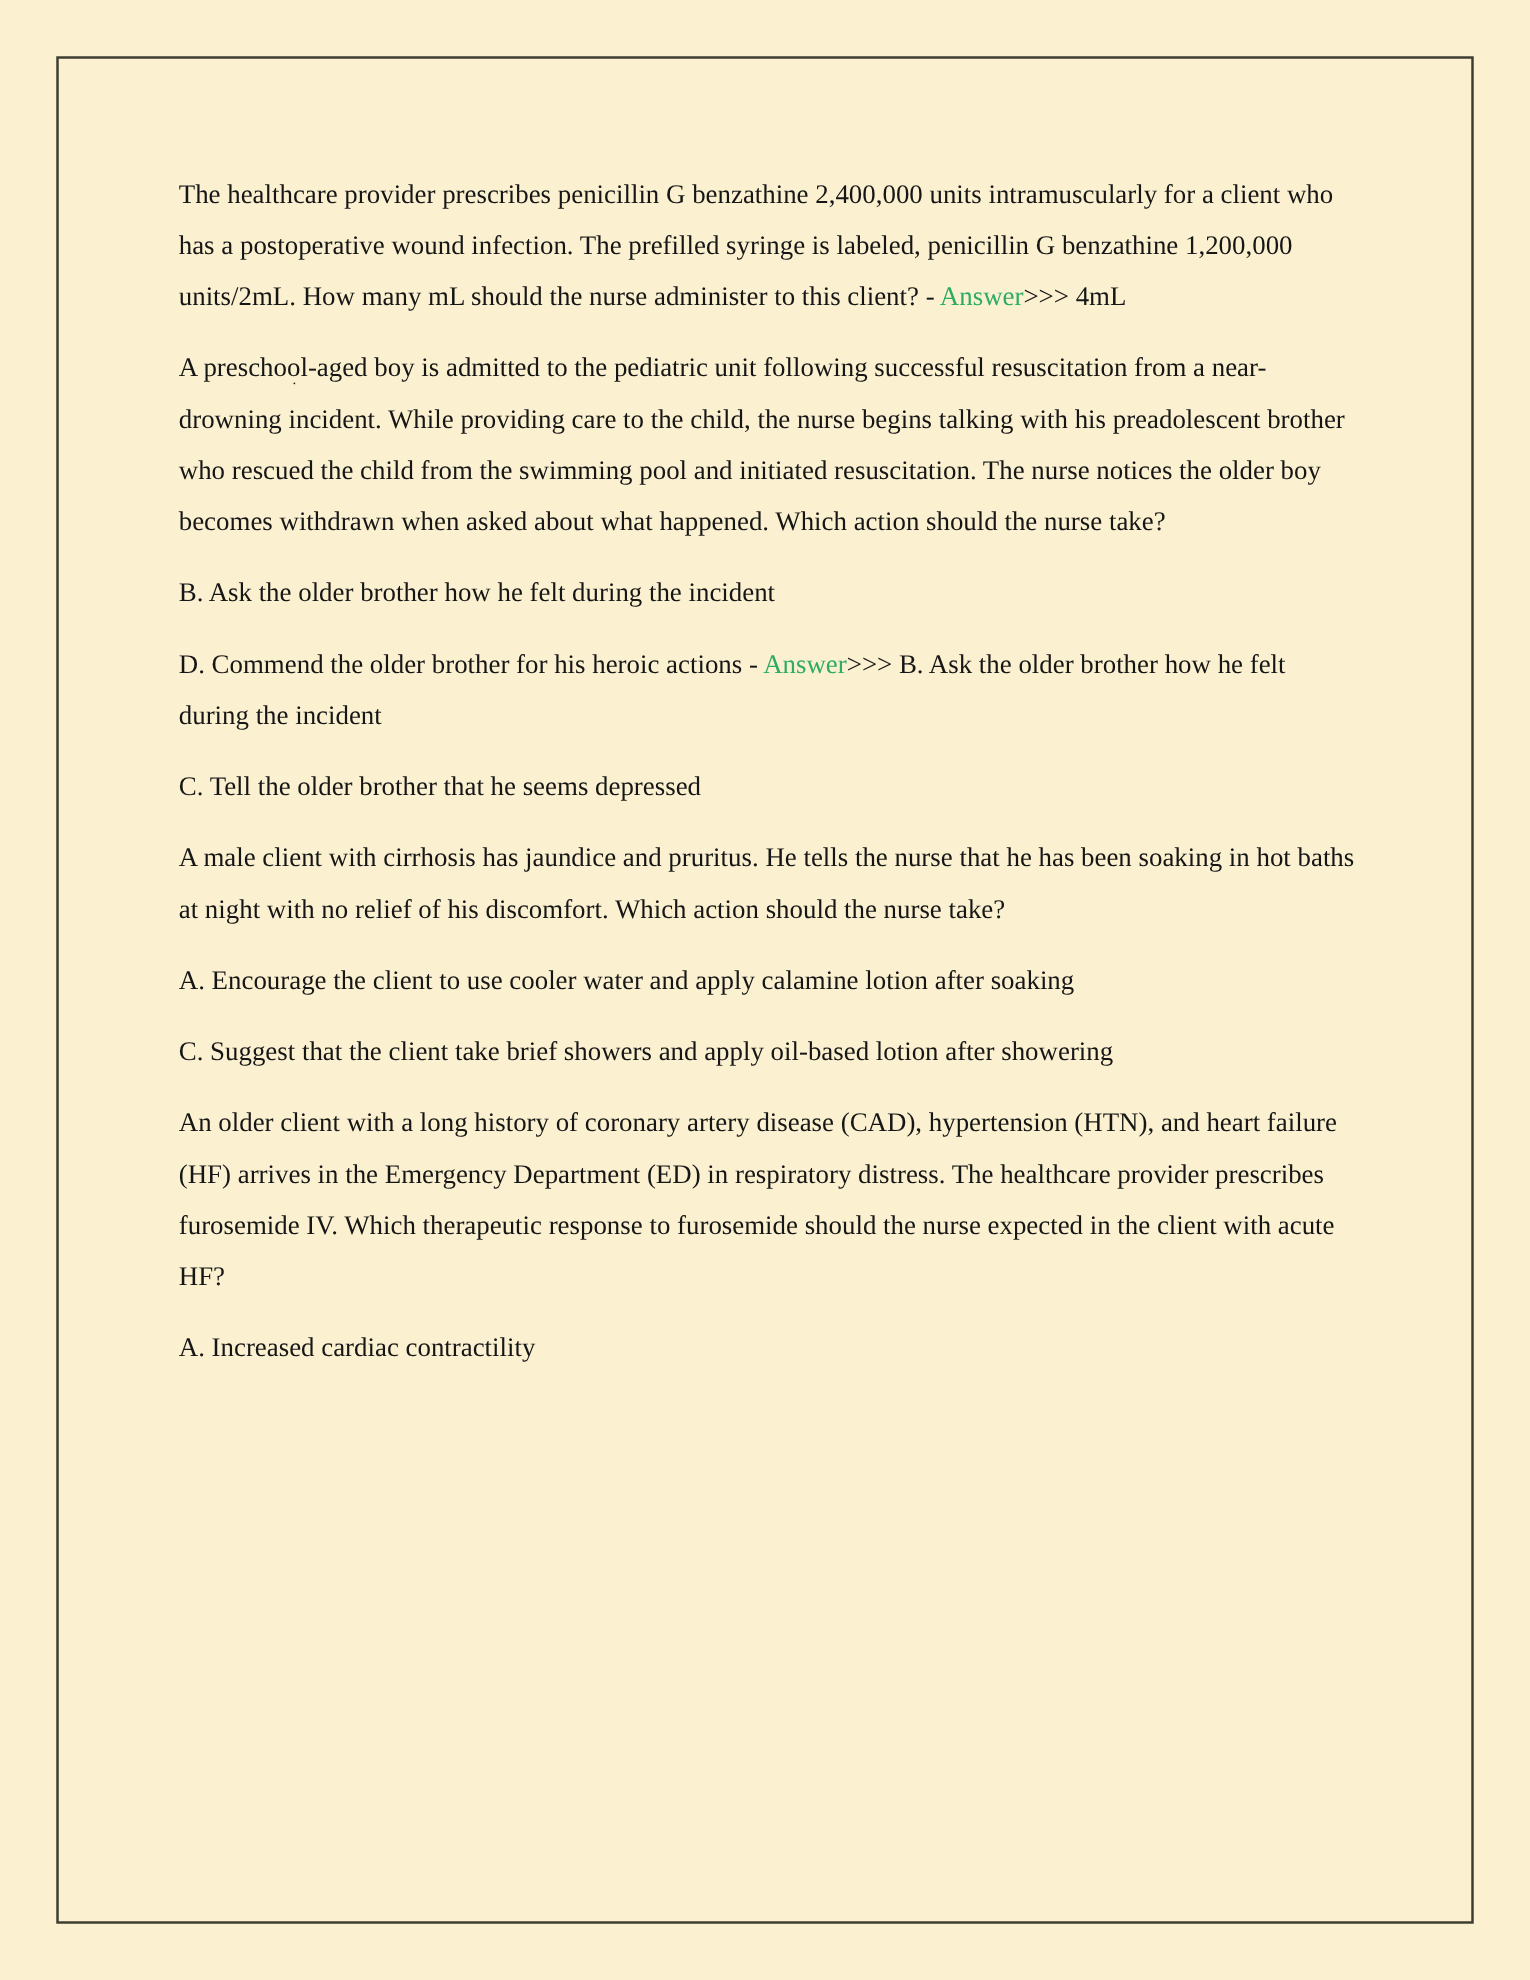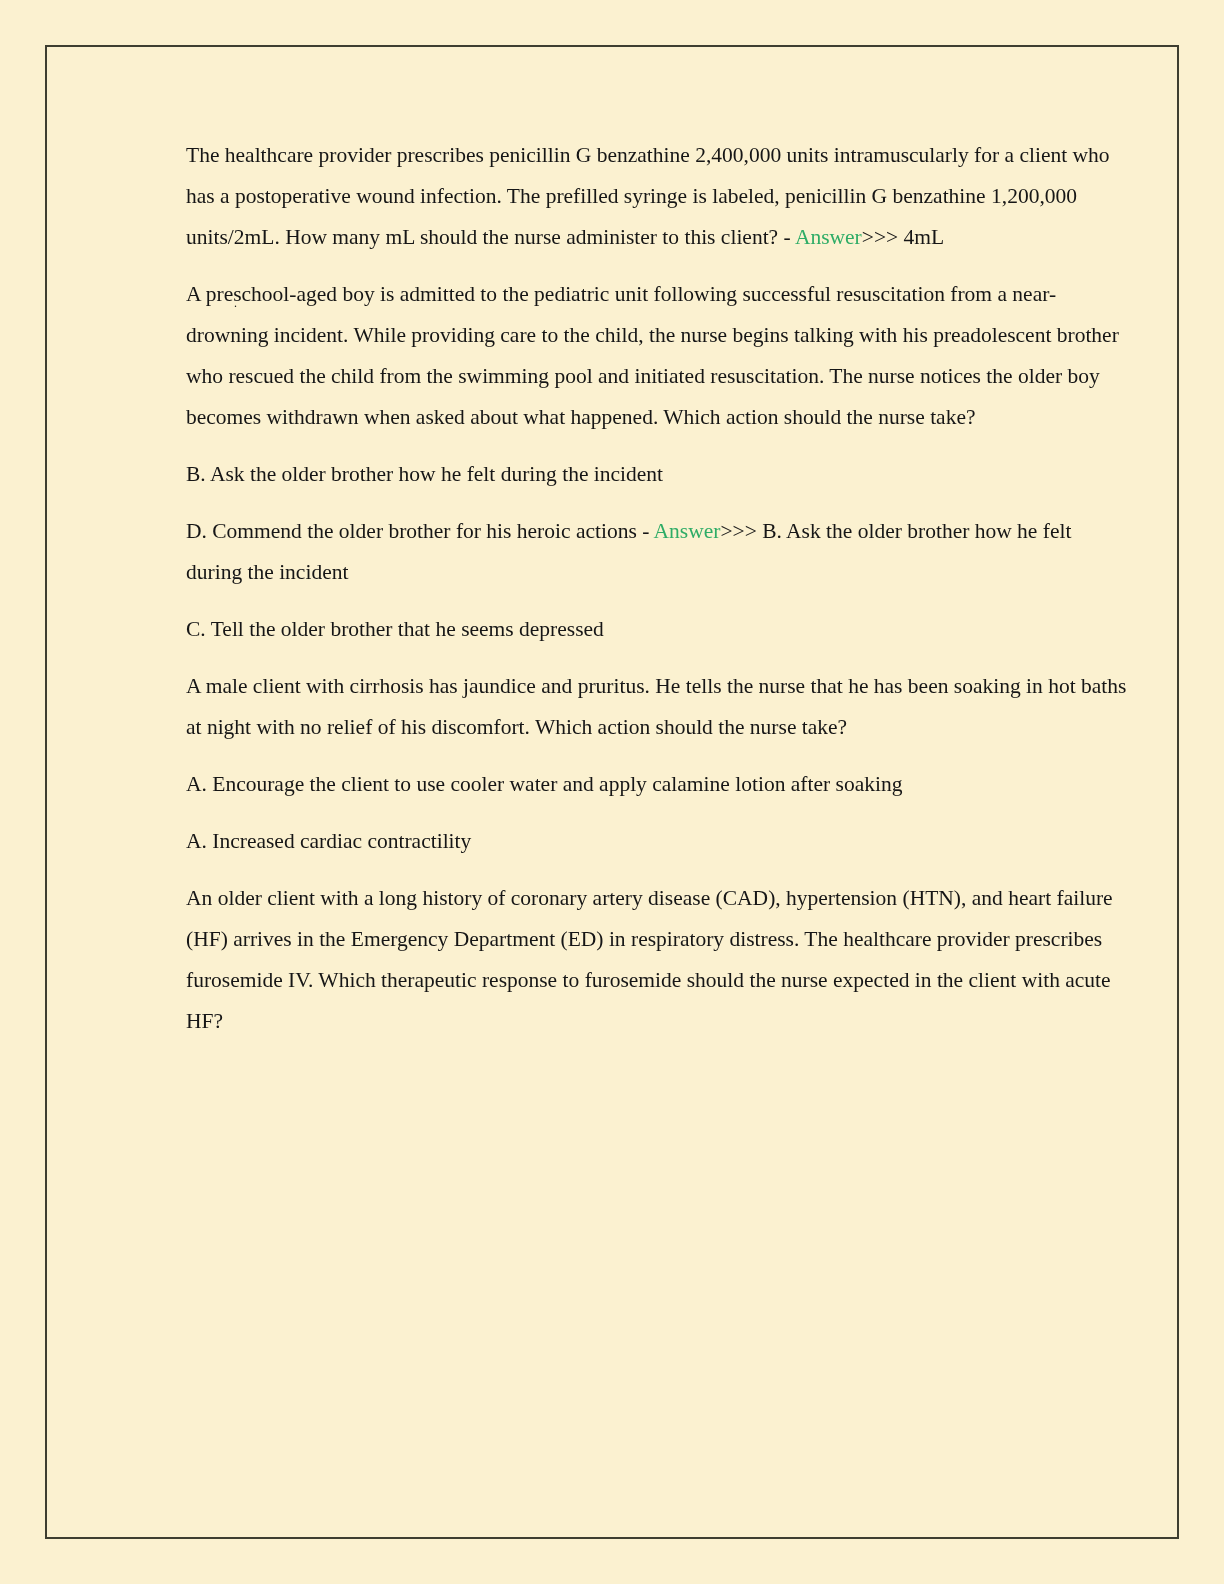--- a/index.html
+++ b/index.html
@@ -31,21 +31,20 @@
     border: 2px solid var(--border-color);
     background: var(--bg-color);
   }
   .content {
     position: relative;
     width: 100%;
     height: 100%;
     padding: 88px 90px 40px 96px;
     font-size: 21.5px;
     line-height: 41px;
-    margin-left: 43px;
   }
   .content p {
     margin: 0 0 16px 0;
   }
   .answer {
     color: var(--answer-color);
   }
   .stray-mark {
     position: absolute;
     left: 187px;
@@ -71,20 +70,21 @@
 
     <p><span>D. Commend the older brother for his heroic actions - </span><span class="answer">Answer</span><span>&gt;&gt;&gt; B. Ask the older brother how he felt during the incident</span></p>
 
     <p><span>C. Tell the older brother that he seems depressed</span></p>
 
     <p><span>A male client with cirrhosis has jaundice and pruritus. He tells the nurse that he has been soaking in hot baths at night with no relief of his discomfort. Which action should the nurse take?</span></p>
 
     <p><span>A. Encourage the client to use cooler water and apply calamine lotion after soaking</span></p>
 
 
+    <p><span>C. Suggest that the client take brief showers and apply oil-based lotion after showering</span></p>
 
 
+    <p><span>An older client with a long history of coronary artery disease (CAD), hypertension (HTN), and heart failure (HF) arrives in the Emergency Department (ED) in respiratory distress. The healthcare provider prescribes furosemide IV. Which therapeutic response to furosemide should the nurse expected in the client with acute HF?</span></p>
+
     <p><span>A. Increased cardiac contractility</span></p>
-
-    <p><span>An older client with a long history of coronary artery disease (CAD), hypertension (HTN), and heart failure (HF) arrives in the Emergency Department (ED) in respiratory distress. The healthcare provider prescribes furosemide IV. Which therapeutic response to furosemide should the nurse expected in the client with acute HF?</span></p>
 
   </div>
 </div>
 
 </body></html>

